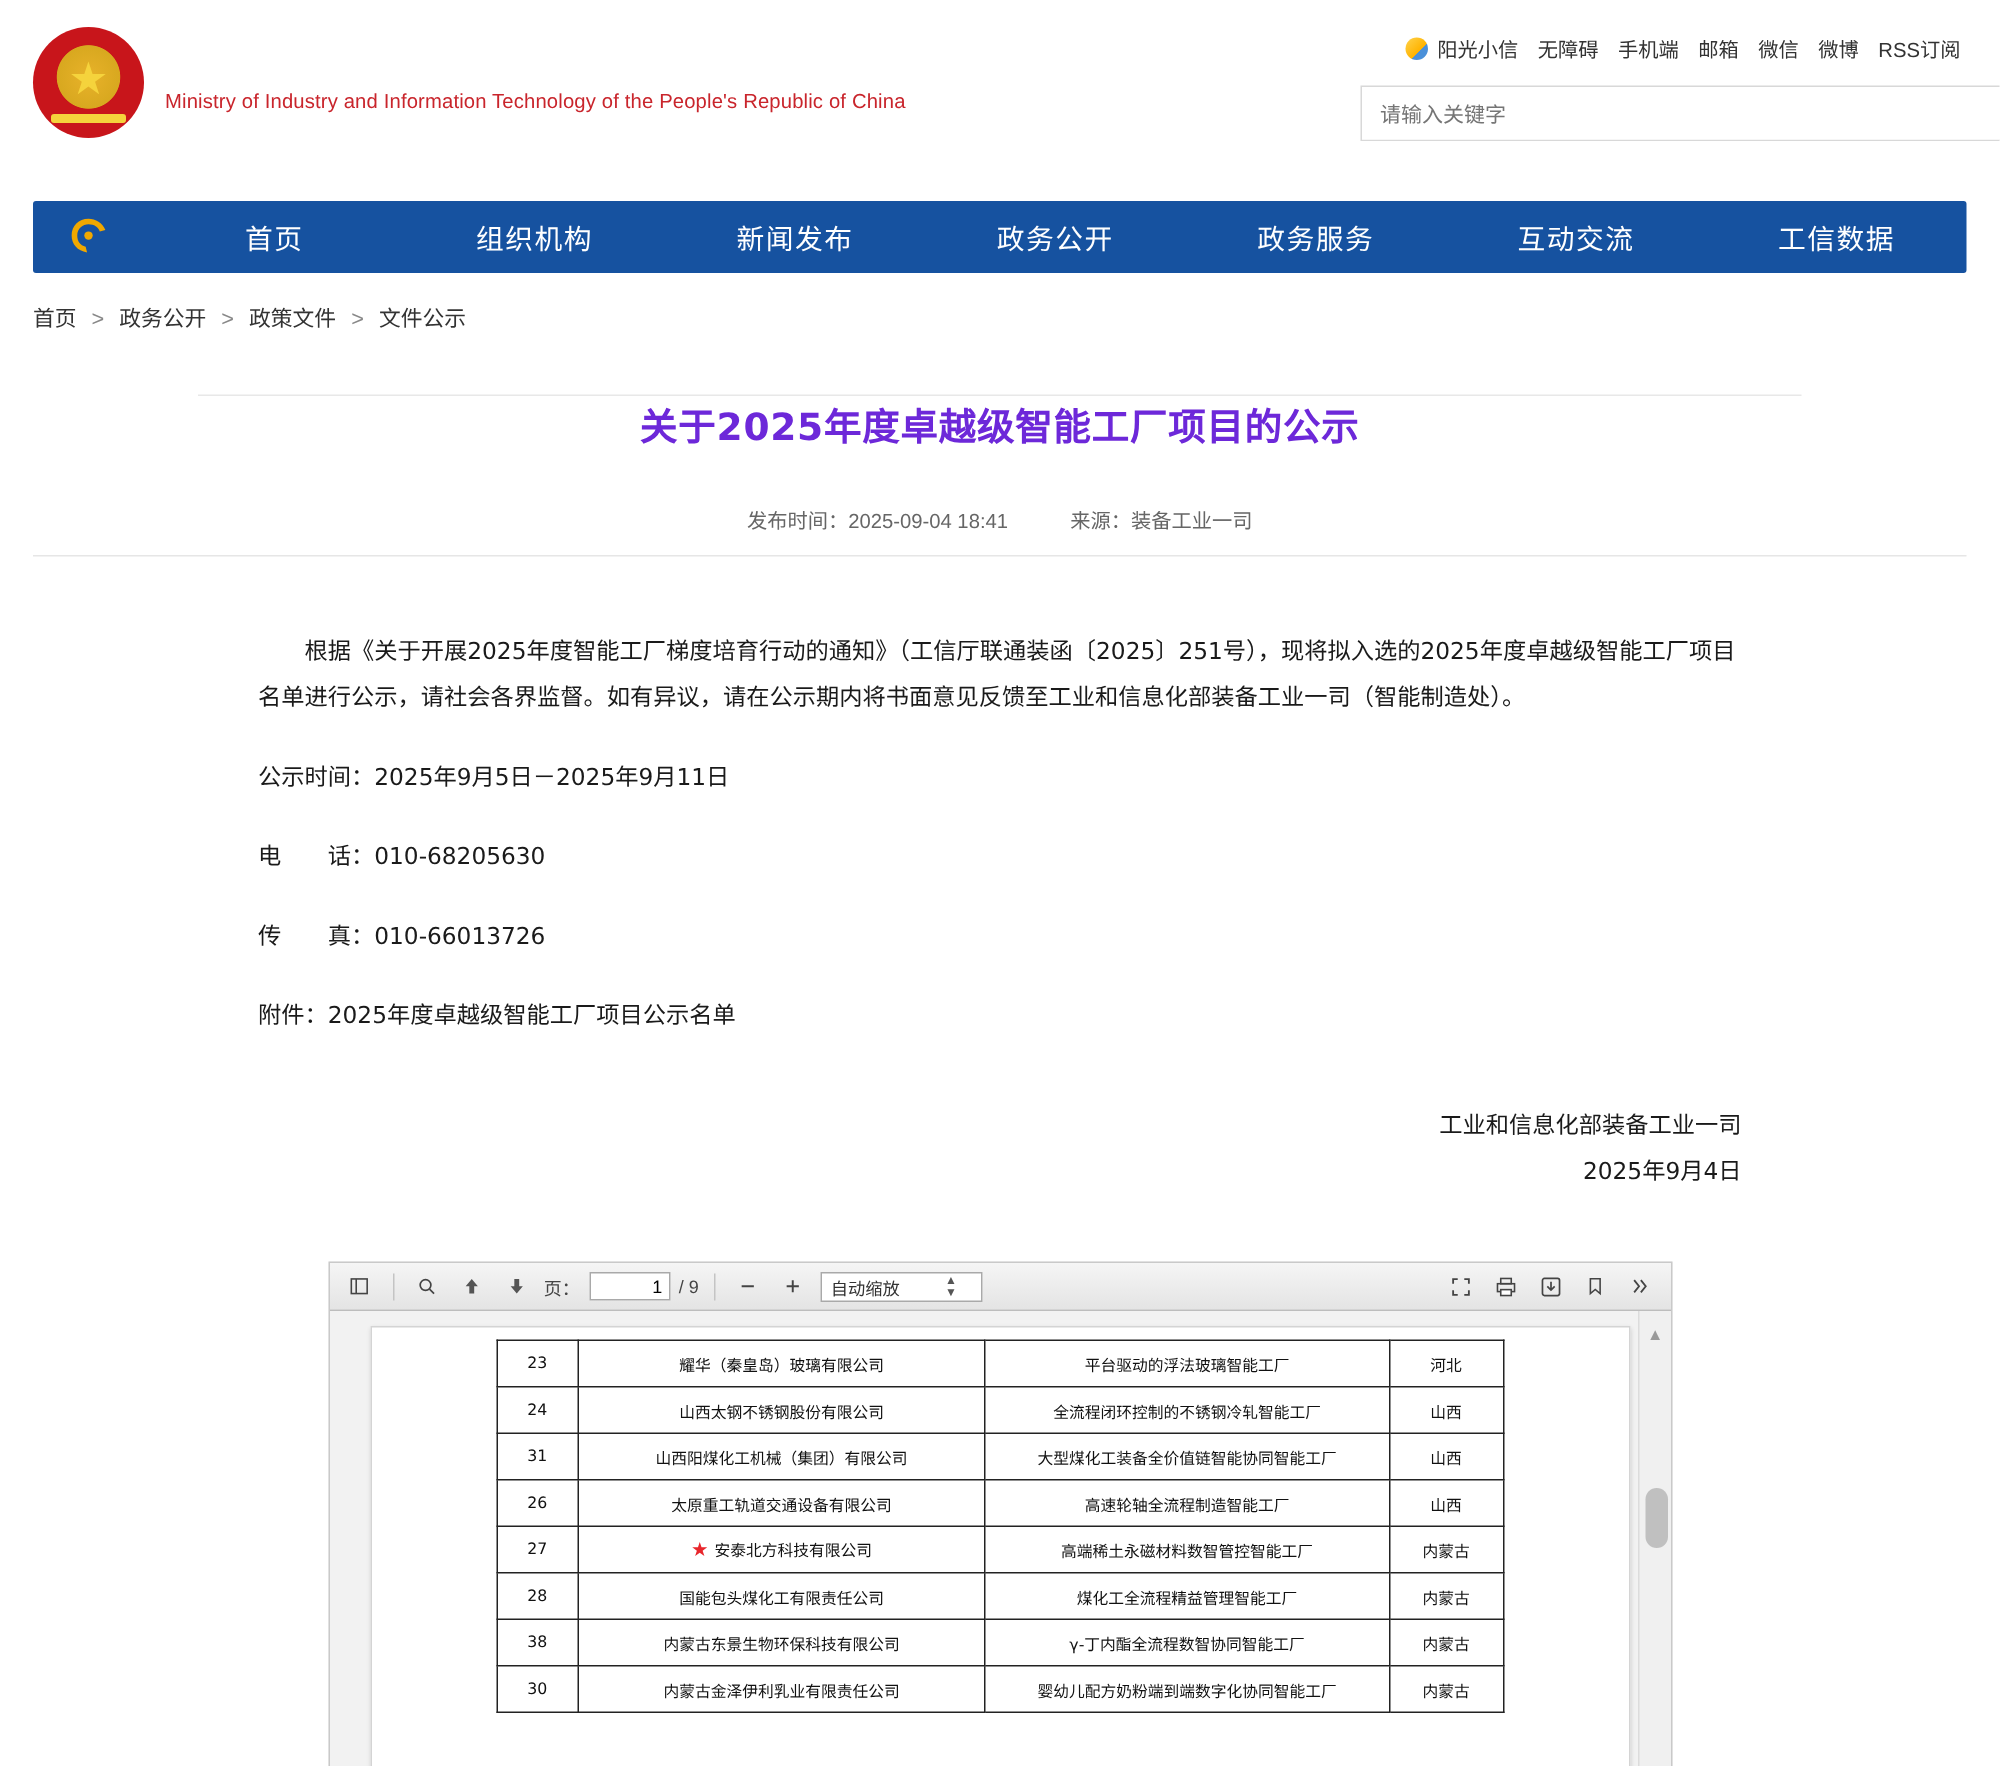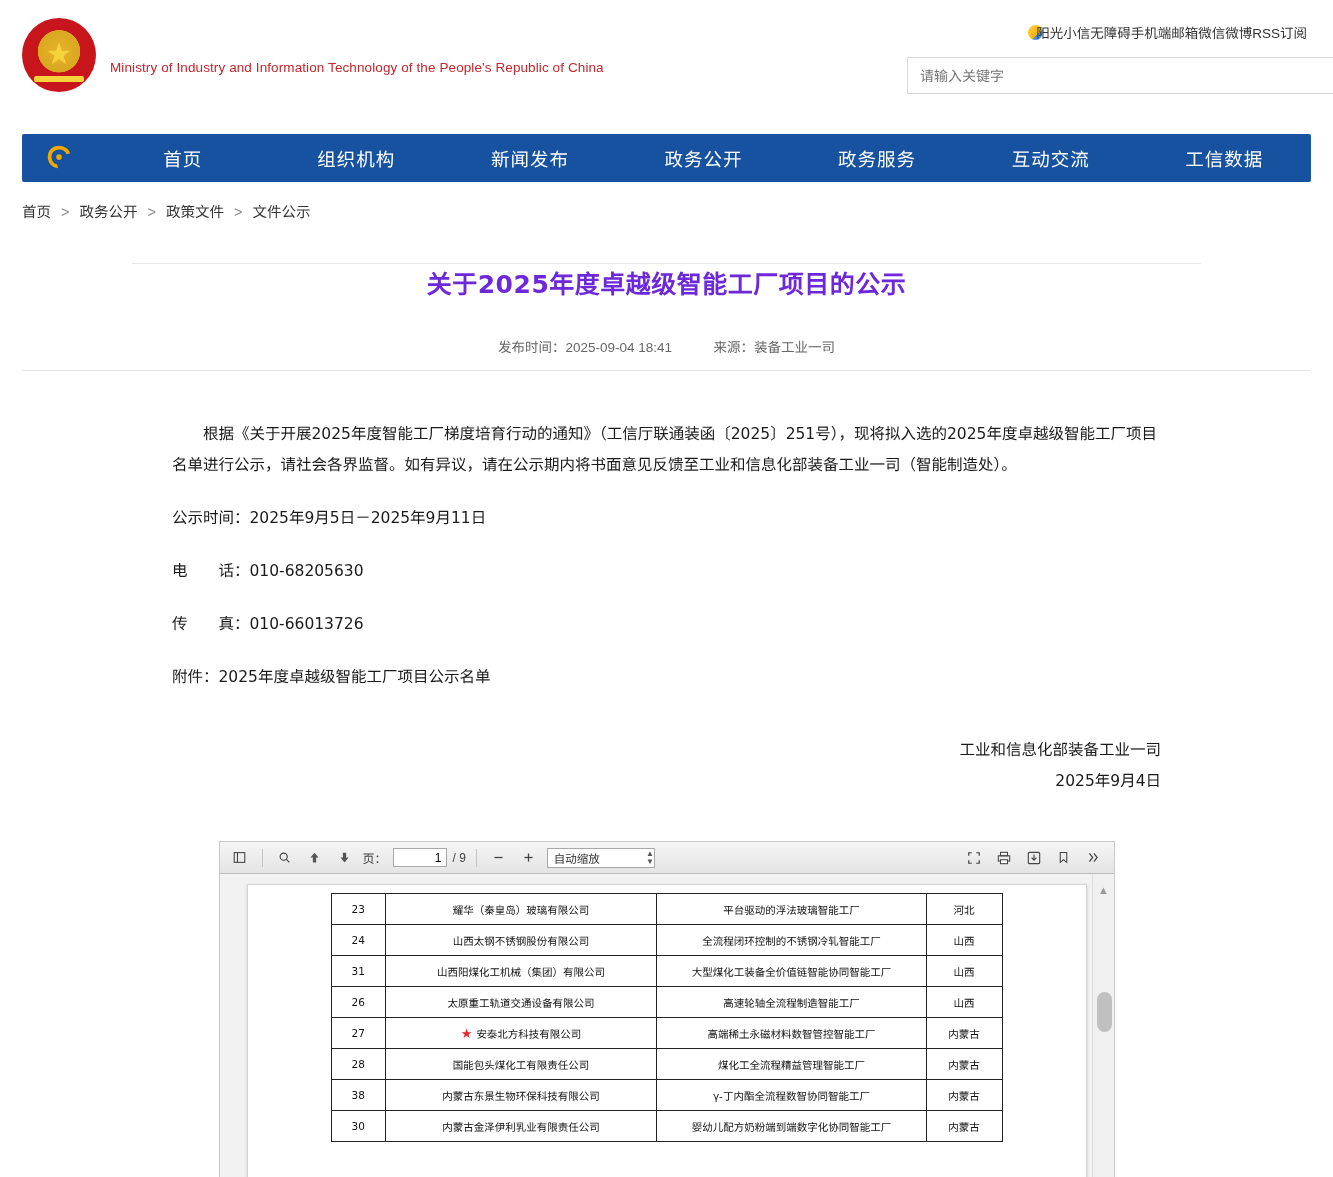--- a/index.html
+++ b/index.html
@@ -69,20 +69,21 @@
   .header-right {
     position: absolute;
     right: 26px;
     top: 22px;
     width: 400px;
   }
   .toplinks {
     display: flex;
     align-items: center;
     justify-content: flex-end;
+    gap: 13px;
     font-size: 13.5px;
     color: #333;
   }
   .toplinks .sun-icon {
     width: 15px; height: 15px;
     border-radius: 50%;
     background: linear-gradient(135deg,#ffd34d 0%, #ffb300 60%, #4a90d9 61%, #4a90d9 100%);
     display: inline-block;
     margin-right: -7px;
   }
@@ -232,21 +233,21 @@
     font-size: 12px;
     padding: 0 4px;
     font-family: "Liberation Sans", sans-serif;
   }
   .page-total { font-size: 12px; color: #444; }
   .zoom-select {
     height: 20px;
     border: 1px solid #a9a9a9;
     background: #fff;
     font-size: 11.5px;
-    padding: 0 0 0 6px;
+    padding: 0 16px 0 6px;
     min-width: 108px;
     font-family: "Liberation Sans", sans-serif;
     position: relative;
     display: flex;
     align-items: center;
     justify-content: space-between;
   }
   .spacer { flex: 1; }
 
   .pdf-body {

